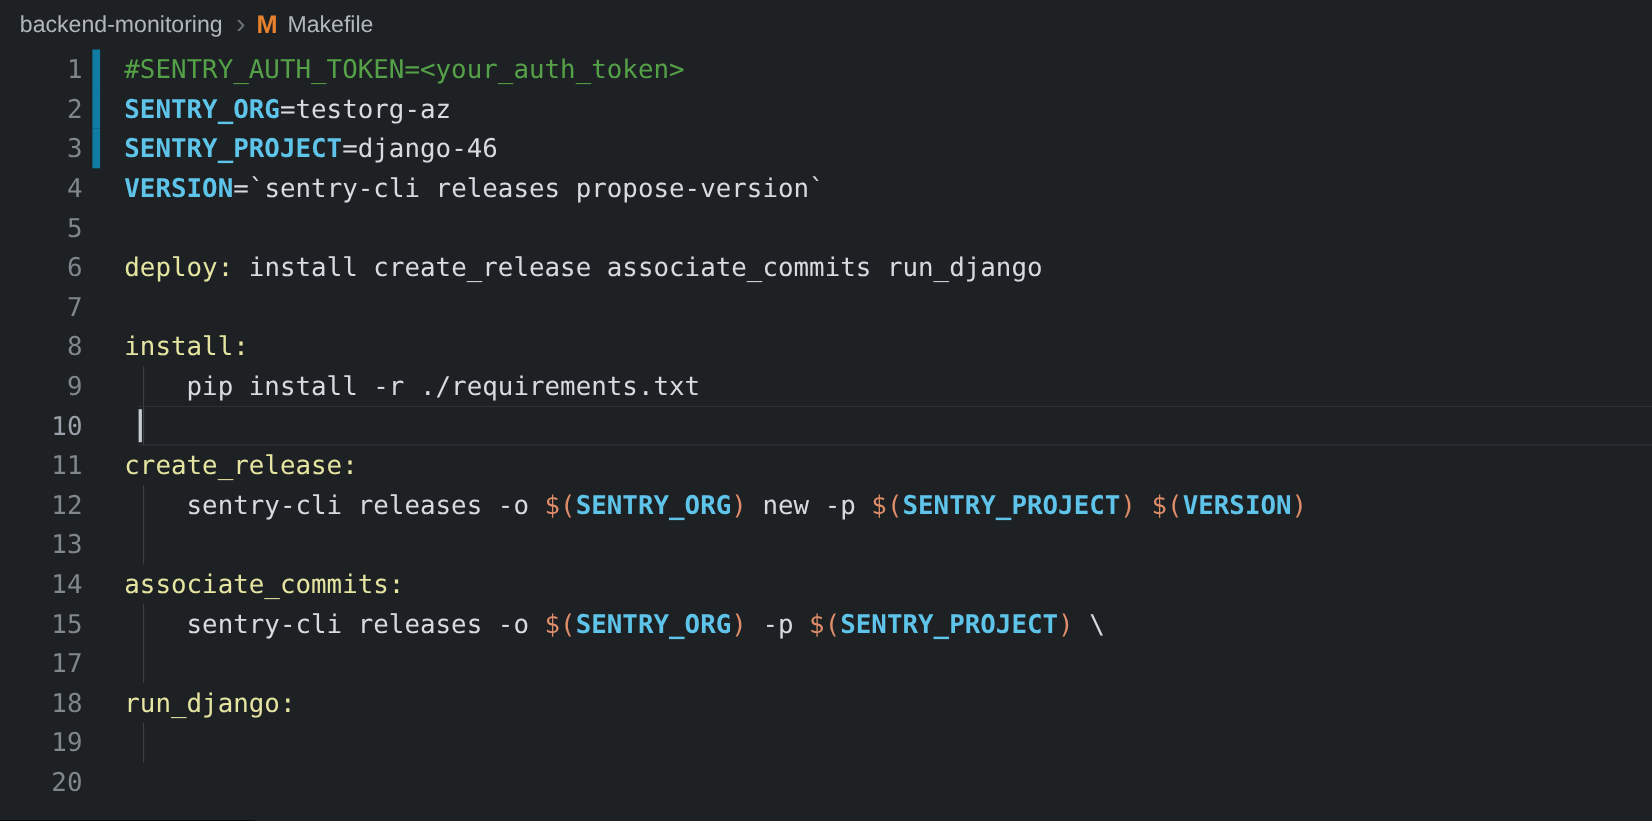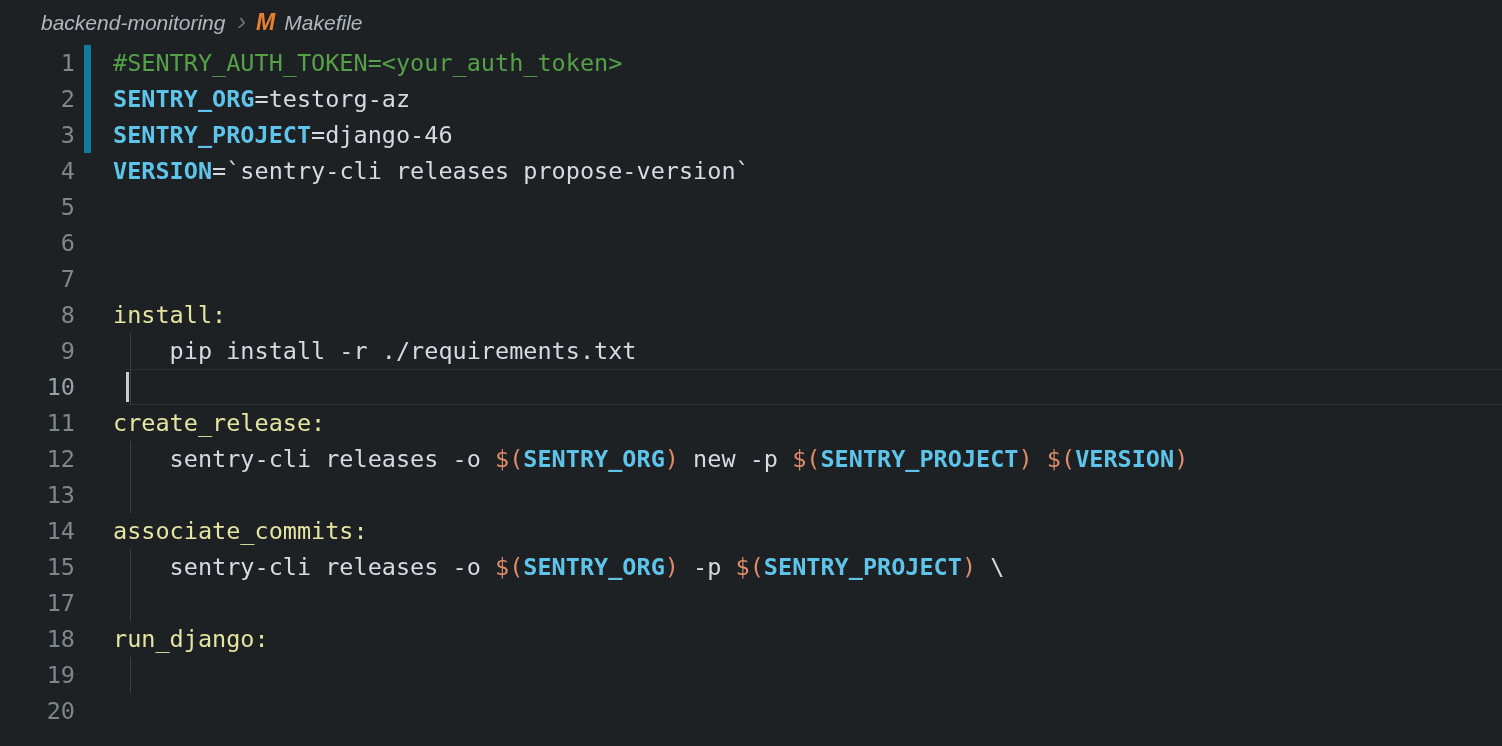--- a/index.html
+++ b/index.html
@@ -23,26 +23,25 @@
   .window{
     position:relative;
     width:1502px;height:746px;
     background:var(--bg);
     overflow:hidden;
     font-family:"DejaVu Sans Mono","Liberation Mono",monospace;
   }
   .breadcrumb{
     height:45px;
     display:flex;align-items:center;
-    padding-left:41px;
+    padding-left:18px;
     font-family:"Liberation Sans","DejaVu Sans",sans-serif;
     font-size:21px;
     color:var(--crumb);
     user-select:none;
-    font-style:italic;
   }
   .breadcrumb .crumb{cursor:pointer;}
   .breadcrumb .sep{
     color:var(--crumb-sep);
     font-size:26px;
     margin:0 10px 0 12px;
     line-height:1;
     transform:translateY(-2px);
   }
   .breadcrumb .micon{
@@ -124,20 +123,21 @@
       <div class="line">
         <span class="ln">4</span>
         <span class="code"><span class="tk-var">VERSION</span><span class="tk-text">=`sentry-cli releases propose-version`</span></span>
       </div>
       <div class="line">
         <span class="ln">5</span>
         <span class="code"></span>
       </div>
       <div class="line">
         <span class="ln">6</span>
+        <span class="code"><span class="tk-target">deploy:</span><span class="tk-text"> install create_release associate_commits run_django</span></span>
       </div>
       <div class="line">
         <span class="ln">7</span>
         <span class="code"></span>
       </div>
       <div class="line">
         <span class="ln">8</span>
         <span class="code"><span class="tk-target">install:</span></span>
       </div>
       <div class="line">

